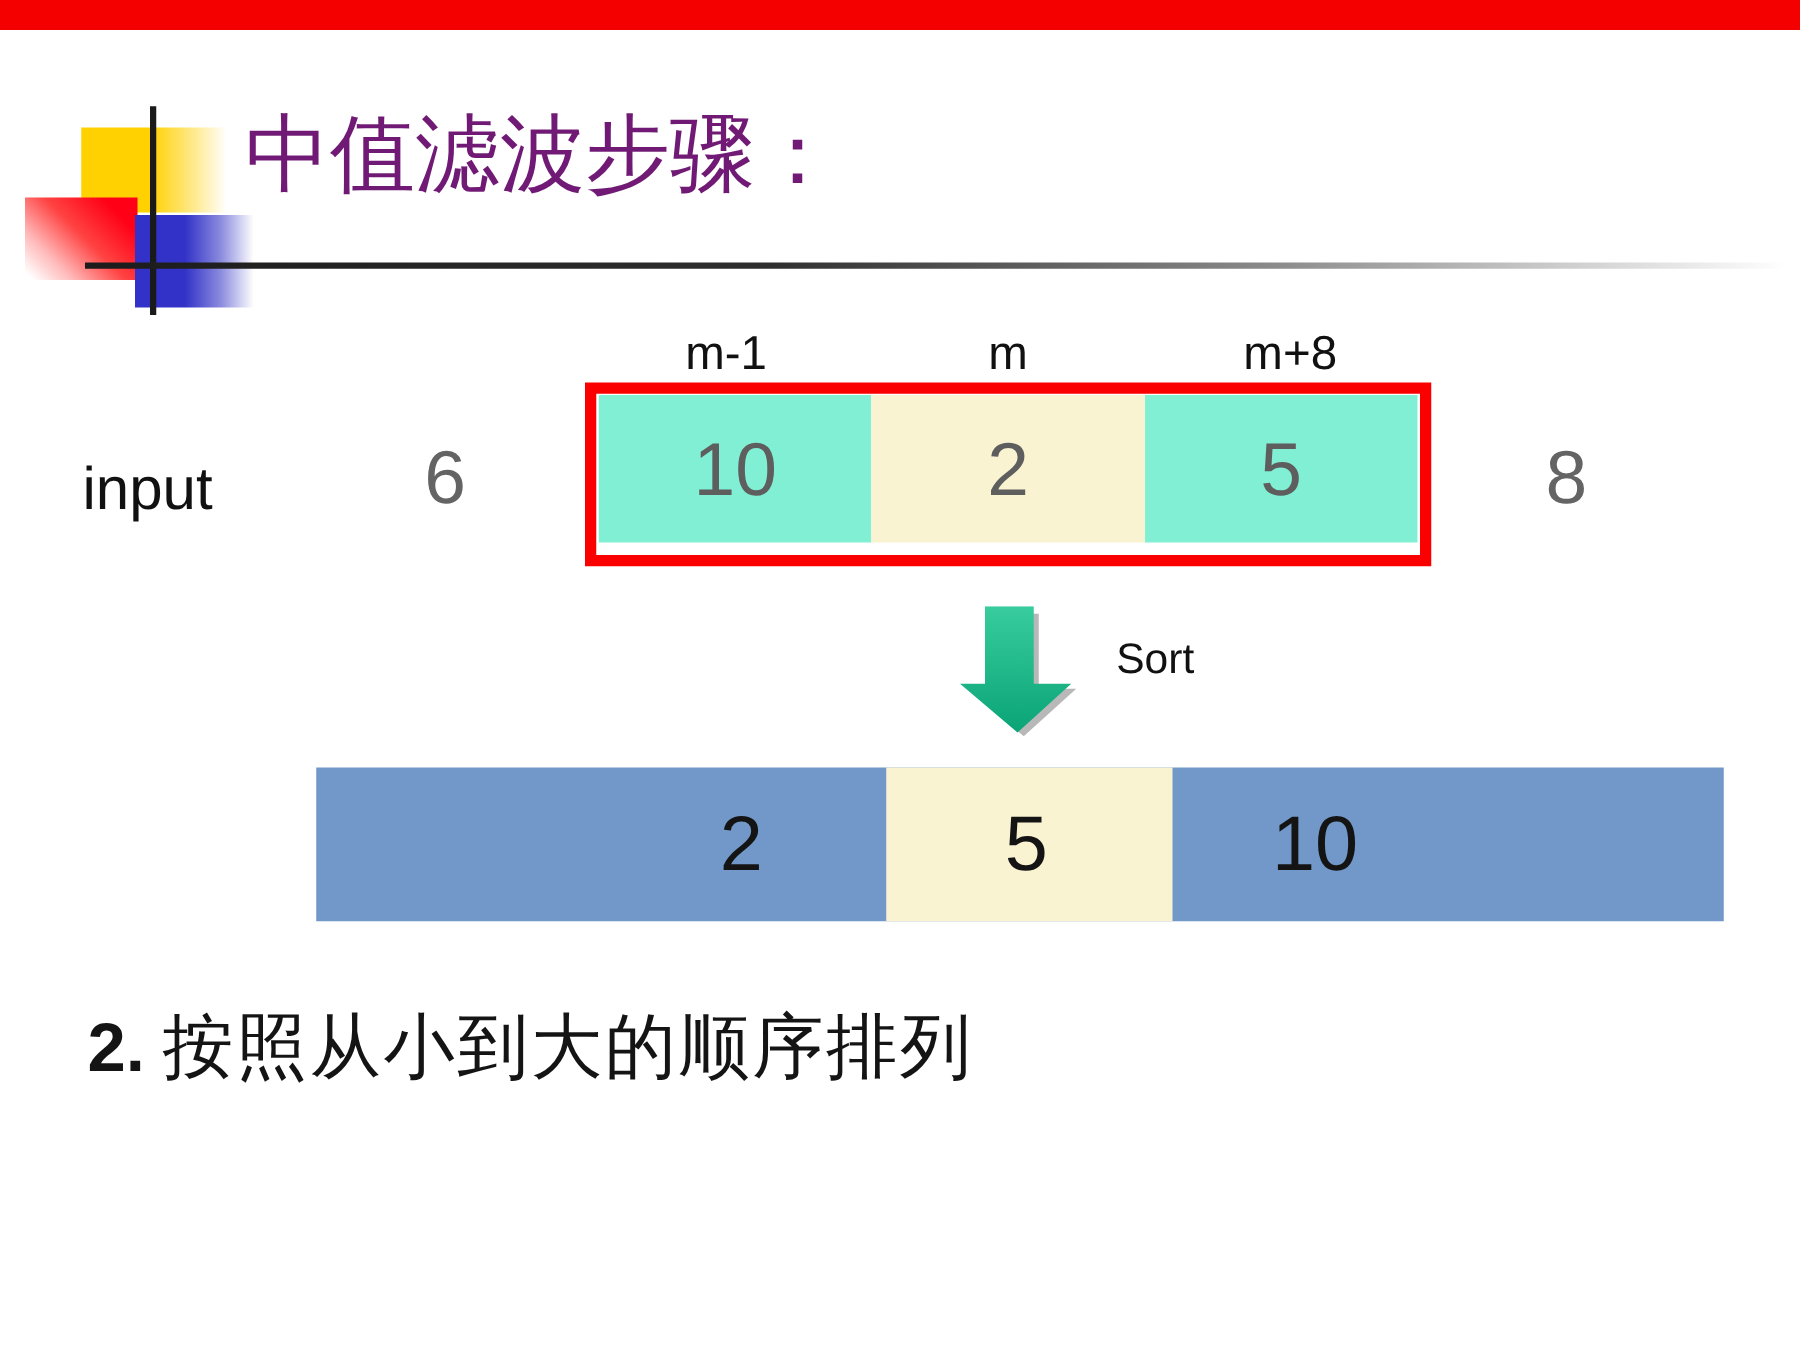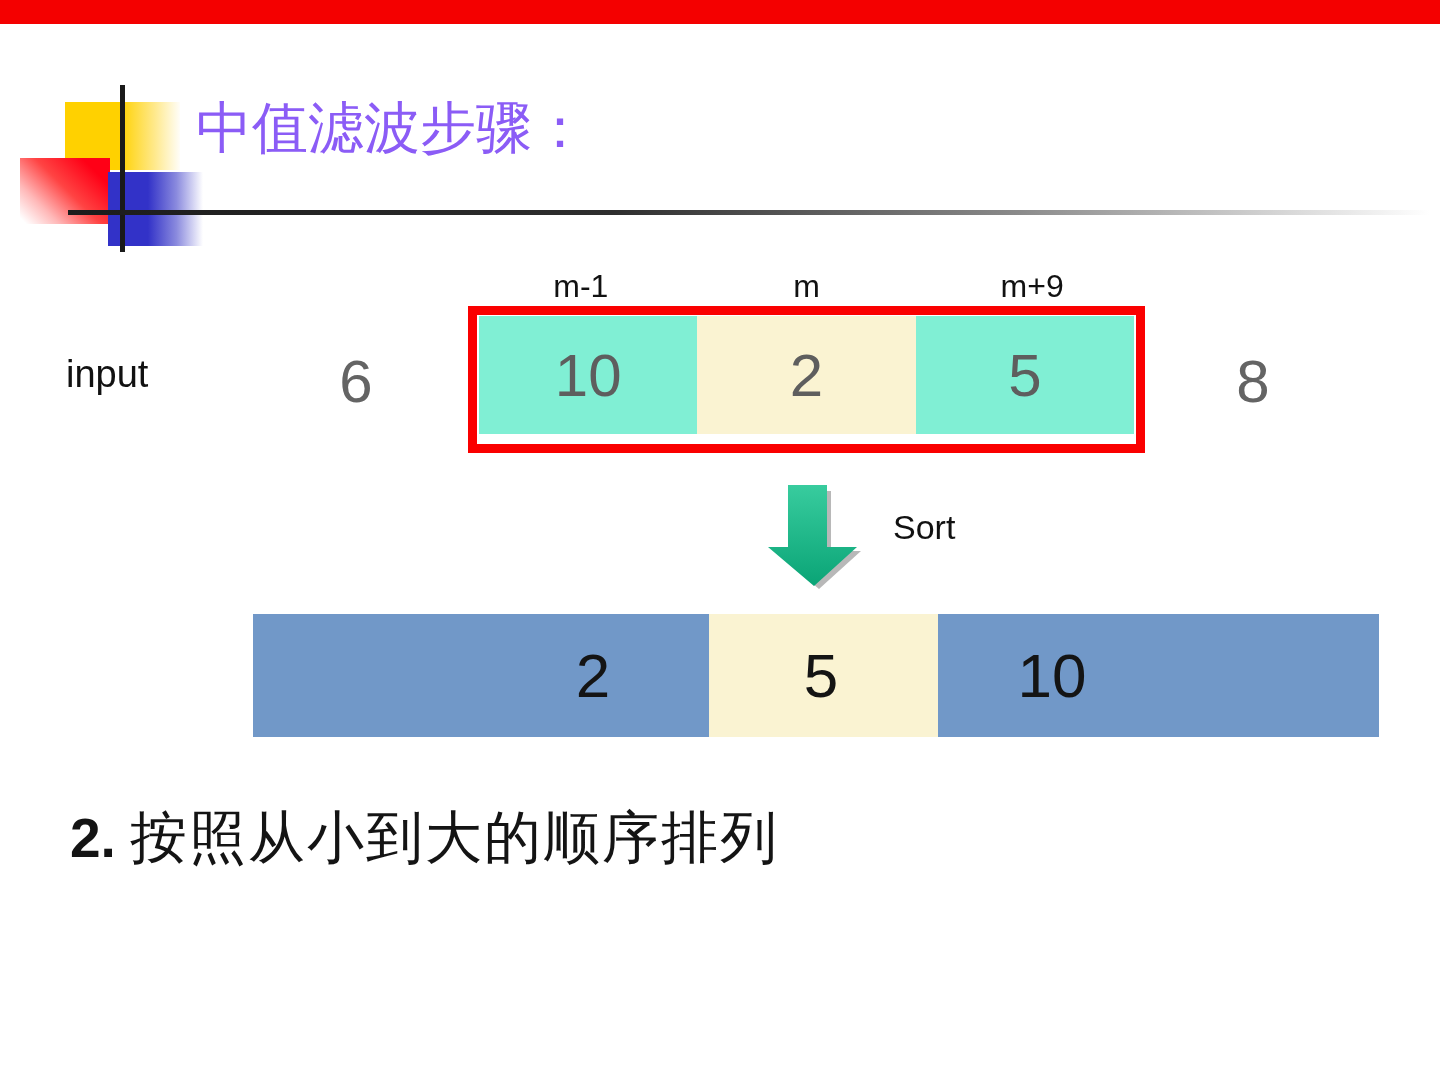--- a/index.html
+++ b/index.html
@@ -14,31 +14,31 @@
   .sq-yellow{left:65px;top:102px;width:115px;height:68px;z-index:1;
     background:linear-gradient(to right,#ffd100 0%,#ffd100 48%,#ffe98c 78%,rgba(255,245,210,0.15) 100%);}
   .sq-red{left:20px;top:158px;width:90px;height:66px;z-index:2;
     background:linear-gradient(225deg,#ff0016 18%,#ff4343 48%,#ffb9b9 75%,rgba(255,255,255,0) 96%);}
   .sq-blue{left:108px;top:172px;width:95px;height:74px;z-index:3;
     background:linear-gradient(to right,#3232c8 0%,#3232c8 42%,#8a8ade 72%,rgba(255,255,255,0) 100%);}
   .vline{position:absolute;left:120px;top:85px;width:5px;height:167px;background:#1a1a1a;z-index:4;}
   .hline{position:absolute;left:68px;top:210px;width:1362px;height:5px;z-index:4;
     background:linear-gradient(to right,#1c1c1c 0%,#2e2e2e 40%,#8b8b8b 70%,#d9d9d9 90%,rgba(255,255,255,0) 100%);}
 
-  .title{position:absolute;left:196px;top:100px;z-index:5;margin:0;
+  .title{position:absolute;left:196px;top:89px;z-index:5;margin:0;
     font-family:"Liberation Serif","DejaVu Serif",serif;font-weight:400;
-    font-size:56px;line-height:1;color:#8b5cf6;white-space:nowrap;}
+    font-size:68px;line-height:1;color:#701a75;white-space:nowrap;}
 
   
   .pos-labels{position:absolute;left:468px;top:246px;width:677px;height:56px;
     display:flex;align-items:flex-end;}
-  .pos-labels span{flex:1;text-align:center;font-size:32px;color:#111;line-height:1;}
+  .pos-labels span{flex:1;text-align:center;font-size:38px;color:#111;line-height:1;}
 
   
-  .input-label{position:absolute;left:66px;top:353px;font-size:38px;color:#111;}
+  .input-label{position:absolute;left:66px;top:364px;font-size:48px;color:#111;}
   .num{position:absolute;transform:translateX(-50%);font-size:60px;line-height:1;white-space:nowrap;}
   .num.gray{color:#646464;}
   .n6{left:356px;top:352px;}
   .n8{left:1253px;top:352px;}
 
   .window-box{position:absolute;left:468px;top:306px;width:677px;height:147px;
     box-sizing:border-box;border:9px solid #fa0000;background:#ffffff;}
   .window-cells{position:absolute;left:2px;right:2px;top:1px;height:118px;display:flex;}
   .cell{flex:1;display:flex;align-items:center;justify-content:center;
     font-size:60px;color:#5e5e5e;}
@@ -74,21 +74,21 @@
   <div class="sq sq-red"></div>
   <div class="sq sq-blue"></div>
   <div class="vline"></div>
   <div class="hline"></div>
 
   <h1 class="title">中值滤波步骤：</h1>
 
   <div class="pos-labels">
     <span>m-1</span>
     <span>m</span>
-    <span>m+9</span>
+    <span>m+8</span>
   </div>
 
   <div class="input-label">input</div>
   <div class="num gray n6">6</div>
 
   <div class="window-box">
     <div class="window-cells">
       <div class="cell cyan">10</div>
       <div class="cell cream">2</div>
       <div class="cell cyan">5</div>

